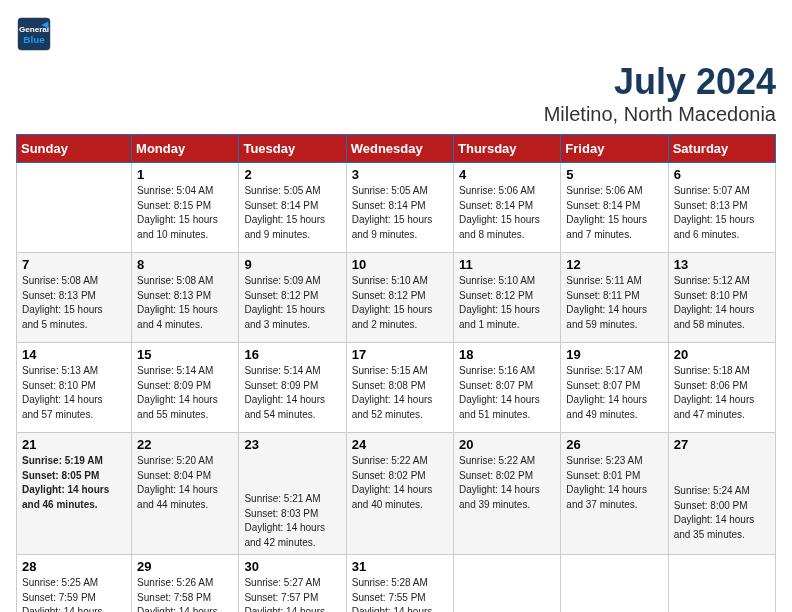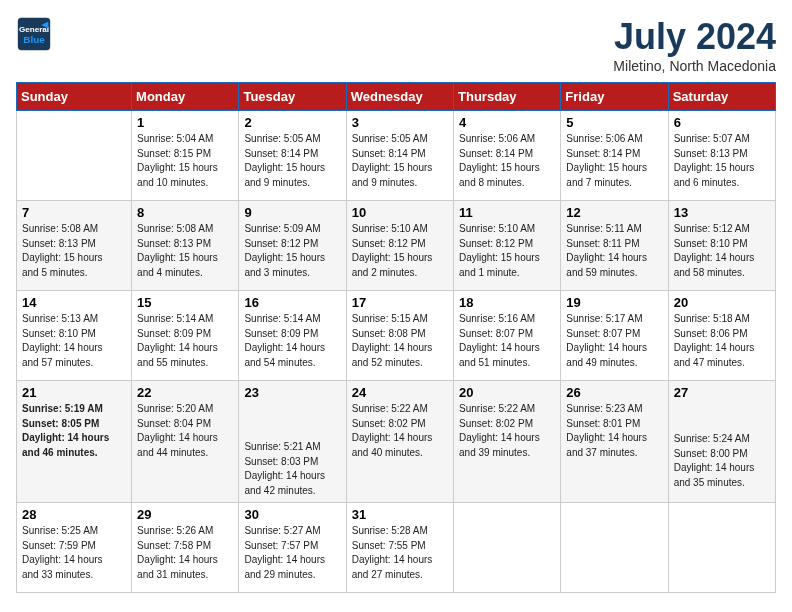--- a/index.html
+++ b/index.html
@@ -20,28 +20,29 @@
       display: flex;
       align-items: center;
       gap: 4px;
     }
     .logo-icon {
       width: 36px;
       height: 36px;
     }
     .title-area {
       text-align: right;
+      margin-top: 45px;
     }
     .main-title {
       font-size: 36px;
       font-weight: bold;
       color: #1a3a5c;
     }
     .subtitle {
-      font-size: 14px;
+      font-size: 20px;
       color: #333;
     }
     table {
       width: 100%;
       border-collapse: collapse;
       font-size: 11px;
     }
     thead tr th {
       background: #b91c1c;
       color: #fff;

